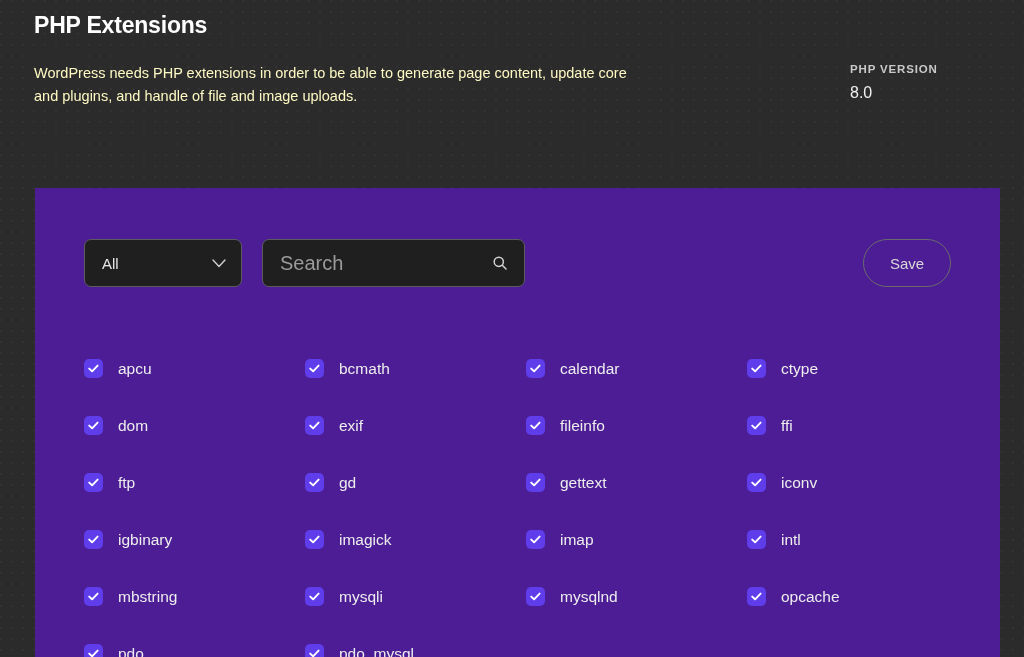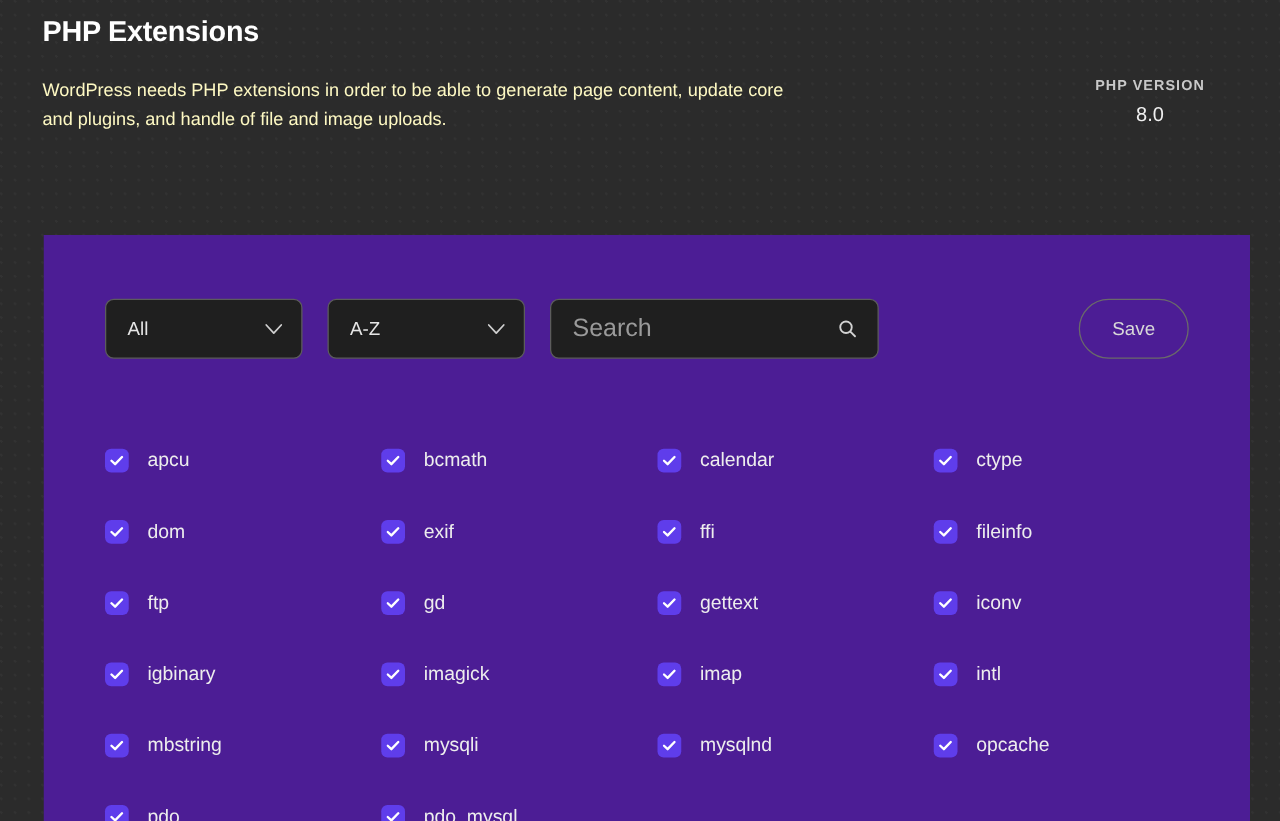--- a/index.html
+++ b/index.html
@@ -46,21 +46,21 @@
 
   .page-desc {
     margin-top: 22px;
     font-size: 14.5px;
     line-height: 1.62;
     color: #fef9c3;
     font-weight: 400;
   }
 
   .header-right {
-    text-align: center;
+    text-align: left;
     padding-top: 51px;
     min-width: 140px;
   }
 
   .php-version-label {
     font-size: 11.5px;
     font-weight: bold;
     letter-spacing: 0.85px;
     color: #c9c9c9;
     text-transform: uppercase;
@@ -198,28 +198,20 @@
 
     <div class="control select-control">
       <span>All</span>
       <span class="chevron-icon">
         <svg width="14" height="9" viewBox="0 0 14 9">
           <path d="M1 1 L7 7.5 L13 1" fill="none" stroke="#cfcfcf" stroke-width="1.4" stroke-linecap="round" stroke-linejoin="round"></path>
         </svg>
       </span>
     </div>
 
-    <div class="control select-control">
-      <span>A-Z</span>
-      <span class="chevron-icon">
-        <svg width="14" height="9" viewBox="0 0 14 9">
-          <path d="M1 1 L7 7.5 L13 1" fill="none" stroke="#cfcfcf" stroke-width="1.4" stroke-linecap="round" stroke-linejoin="round"></path>
-        </svg>
-      </span>
-    </div>
 
     <div class="control search-control">
       <span class="placeholder">Search</span>
       <span class="search-icon">
         <svg width="16" height="16" viewBox="0 0 16 16">
           <circle cx="6.8" cy="6.8" r="4.6" fill="none" stroke="#d2d2d2" stroke-width="1.5"></circle>
           <line x1="10.3" y1="10.3" x2="14" y2="14" stroke="#d2d2d2" stroke-width="1.5" stroke-linecap="round"></line>
         </svg>
       </span>
     </div>
@@ -277,29 +269,29 @@
           </svg>
         </span>
         <span class="ext-label">exif</span>
       </div>
       <div class="ext-item">
         <span class="checkbox">
           <svg width="11" height="9" viewBox="0 0 11 9">
             <path d="M1.2 4.6 L4.1 7.3 L9.6 1.6" fill="none" stroke="#ffffff" stroke-width="1.9" stroke-linecap="round" stroke-linejoin="round"></path>
           </svg>
         </span>
+        <span class="ext-label">fileinfo</span>
+      </div>
+      <div class="ext-item">
+        <span class="checkbox">
+          <svg width="11" height="9" viewBox="0 0 11 9">
+            <path d="M1.2 4.6 L4.1 7.3 L9.6 1.6" fill="none" stroke="#ffffff" stroke-width="1.9" stroke-linecap="round" stroke-linejoin="round"></path>
+          </svg>
+        </span>
         <span class="ext-label">ffi</span>
-      </div>
-      <div class="ext-item">
-        <span class="checkbox">
-          <svg width="11" height="9" viewBox="0 0 11 9">
-            <path d="M1.2 4.6 L4.1 7.3 L9.6 1.6" fill="none" stroke="#ffffff" stroke-width="1.9" stroke-linecap="round" stroke-linejoin="round"></path>
-          </svg>
-        </span>
-        <span class="ext-label">fileinfo</span>
       </div>
       <div class="ext-item">
         <span class="checkbox">
           <svg width="11" height="9" viewBox="0 0 11 9">
             <path d="M1.2 4.6 L4.1 7.3 L9.6 1.6" fill="none" stroke="#ffffff" stroke-width="1.9" stroke-linecap="round" stroke-linejoin="round"></path>
           </svg>
         </span>
         <span class="ext-label">ftp</span>
       </div>
       <div class="ext-item">

